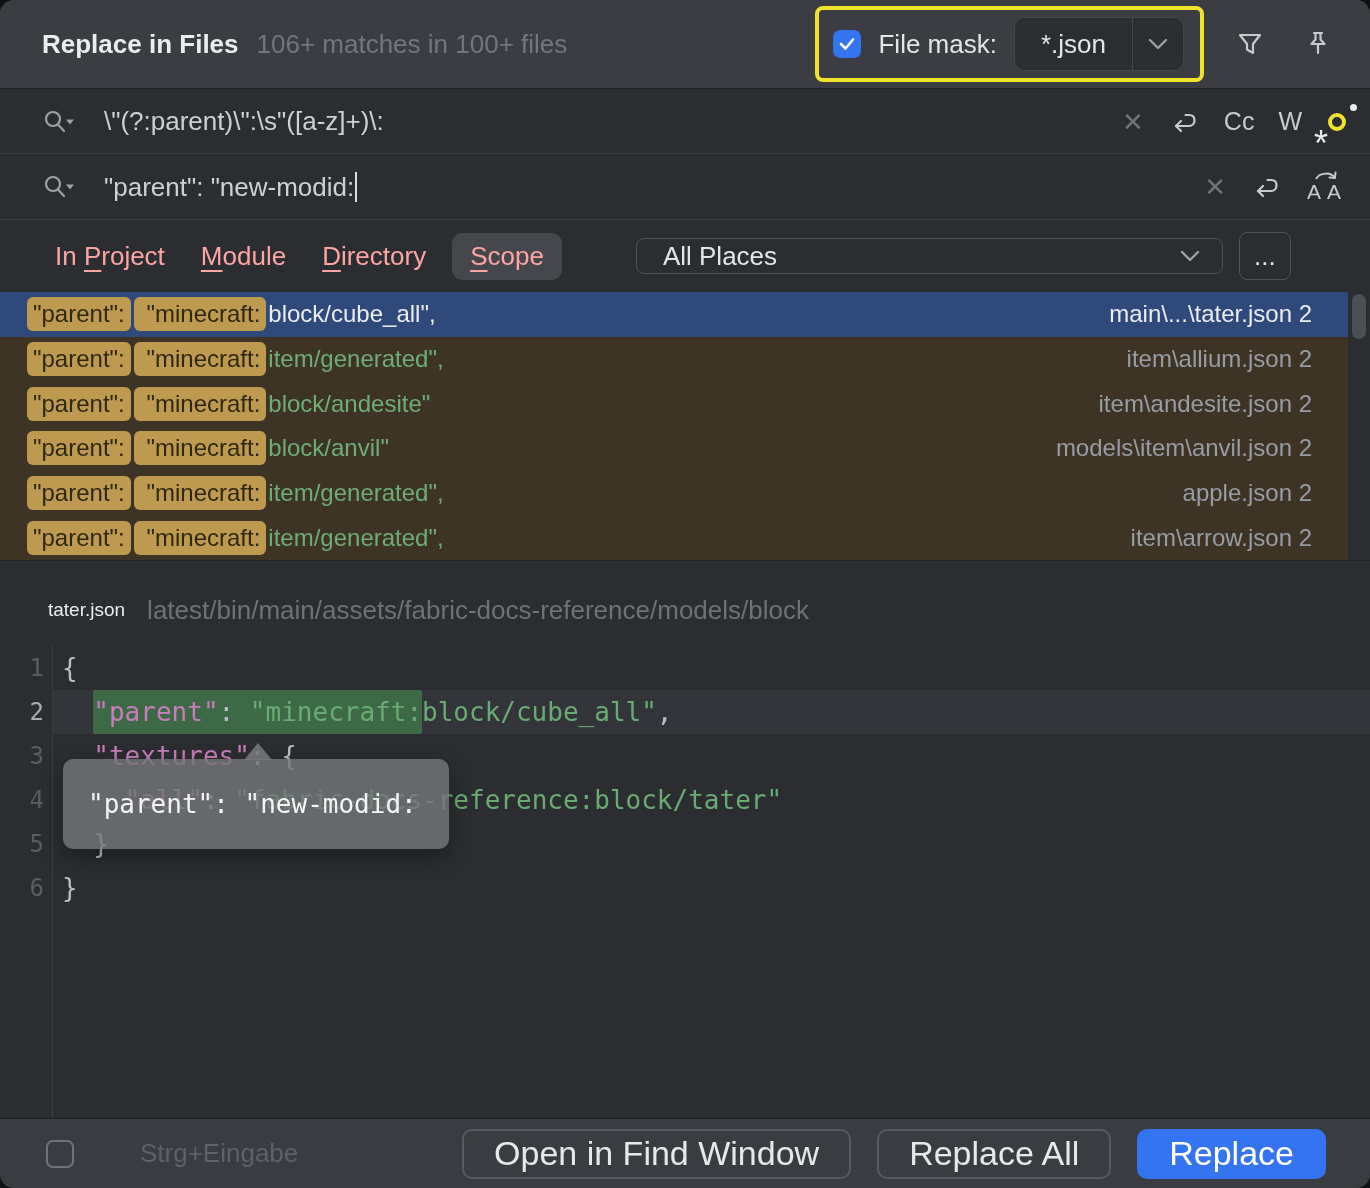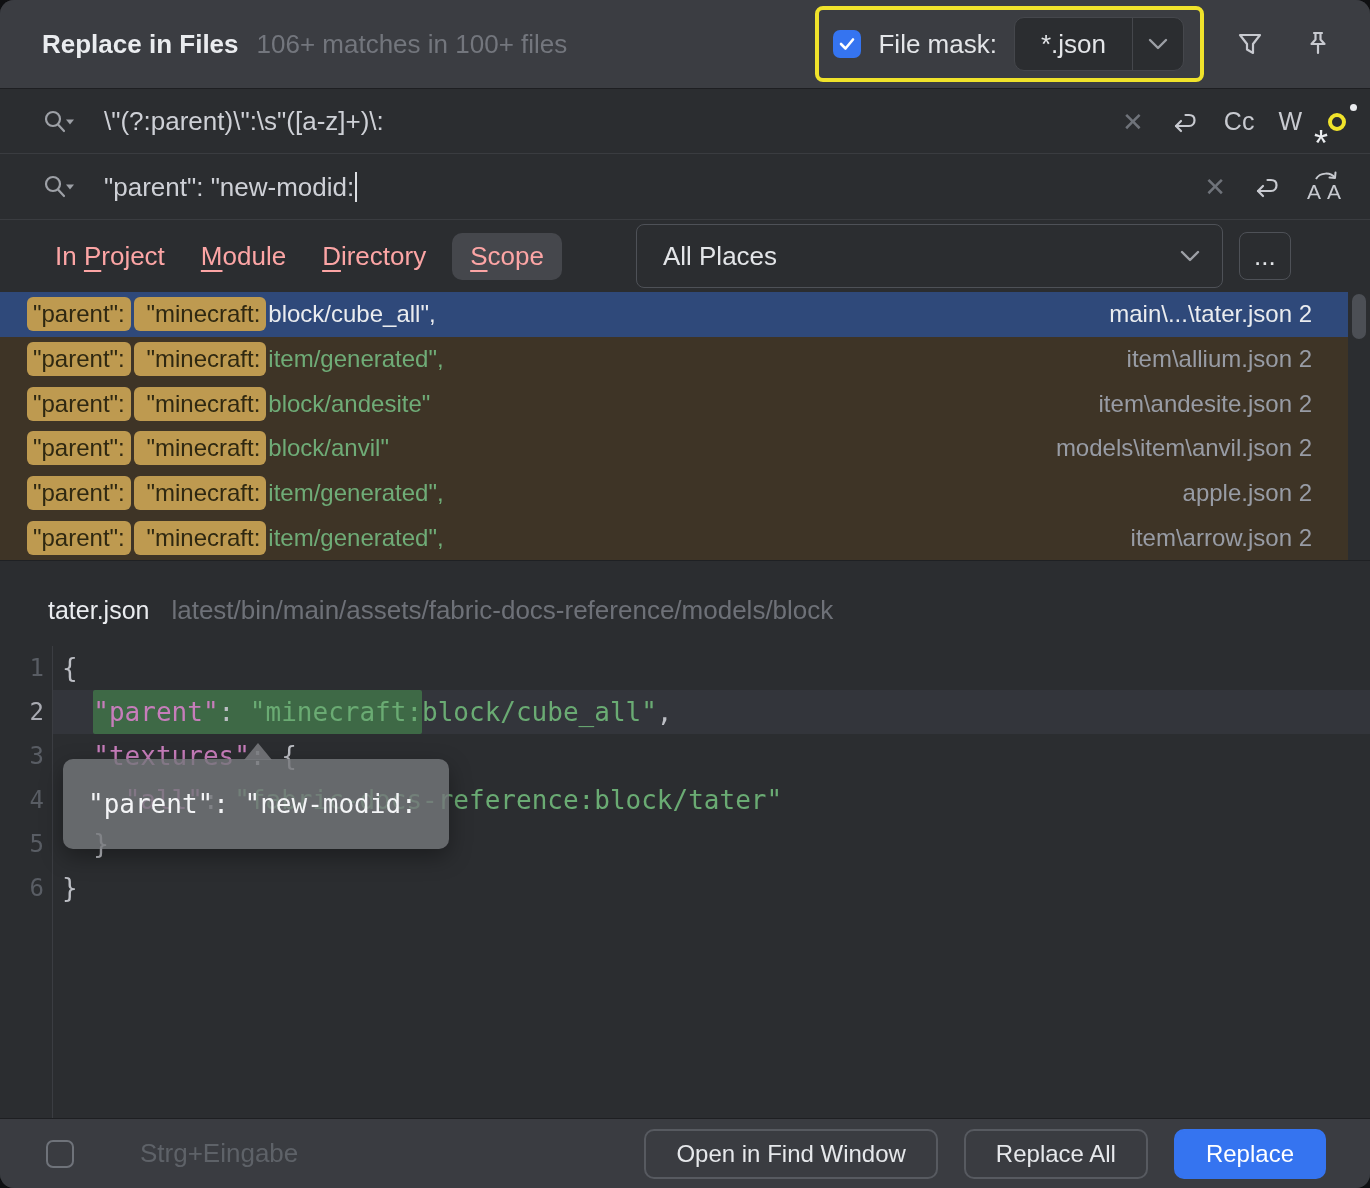--- a/index.html
+++ b/index.html
@@ -40,21 +40,21 @@
   .regex-btn{width:52px;height:52px;background:#3D5C99;border-radius:10px;position:relative;}
   .regex-dot{position:absolute;left:13px;bottom:11px;width:7px;height:7px;border-radius:50%;background:#EAECEF;}
   .regex-star{position:absolute;right:9px;top:1px;font-size:36px;color:#EAECEF;}
   .caret{display:inline-block;width:2px;height:30px;background:#DCDEE2;vertical-align:-6px;margin-left:1px;}
 
   
   .scope-row{height:72px;flex:none;display:flex;align-items:center;padding:0 26px 0 55px;background:#2B2D30;}
   .tab{font-size:26px;color:#fca5a5;white-space:nowrap;margin-right:36px;}
   .tab u{text-underline-offset:5px;text-decoration-thickness:2px;}
   .tab.selected{background:#45474C;border-radius:10px;padding:8px 18px;margin-left:-10px;margin-right:26px;}
-  .scope-dd{width:587px;height:64px;box-sizing:border-box;border:1px solid #4E5157;border-radius:8px;
+  .scope-dd{width:587px;height:36px;box-sizing:border-box;border:1px solid #4E5157;border-radius:8px;
     display:flex;align-items:center;padding:0 20px 0 26px;margin-left:48px;flex:none;}
   .scope-dd-value{font-size:26px;color:#E3E5E8;}
   .scope-dd svg{margin-left:auto;}
   .more-btn{width:52px;height:48px;box-sizing:border-box;border:1px solid #4E5157;border-radius:8px;
     display:flex;align-items:center;justify-content:center;font-size:26px;color:#E3E5E8;margin-left:16px;}
 
   
   .results{height:268px;flex:none;position:relative;border-bottom:1px solid #1F2124;}
   .results-list{display:flex;flex-direction:column;height:100%;margin-right:22px;}
   .result-row{flex:1;display:flex;align-items:center;padding:0 36px 0 27px;background:#3E3426;font-size:24px;}
@@ -63,21 +63,21 @@
   .chunk.first{margin-right:3px;}
   .rest{color:#6FAC77;white-space:pre;margin-left:2px;}
   .result-row.selected .rest{color:#EAECEF;}
   .file{margin-left:auto;color:#989CA5;white-space:pre;}
   .result-row.selected .file{color:#EAECEF;text-align:center;}
   .scrollthumb{position:absolute;right:4px;top:2px;width:14px;height:45px;background:#4C4F55;border-radius:7px;}
   .results-spacer{height:13px;flex:none;background:#2B2D30;}
 
   
   .preview-header{height:72px;flex:none;display:flex;align-items:center;padding:0 26px 0 48px;gap:22px;background:#2B2D30;}
-  .pv-file{font-size:25px;color:#EAECEF;}
+  .pv-file{font-size:19px;color:#EAECEF;}
   .pv-path{font-size:26px;color:#6E7178;}
 
   
   .editor{flex:1;position:relative;font-family:"DejaVu Sans Mono",monospace;font-size:26px;background:#2B2D30;}
   .gutter-line{position:absolute;left:52px;top:0;bottom:0;width:1px;background:#3B3D42;}
   .code-line{position:relative;height:44px;display:flex;align-items:center;}
   .cl-strip{position:absolute;left:53px;right:0;top:0;bottom:0;background:#33353B;display:none;}
   .code-line.current .cl-strip{display:block;}
   .num{position:relative;width:44px;flex:none;text-align:right;color:#595D64;font-size:24px;z-index:1;}
   .code-line.current .num{color:#A9ABB2;}
@@ -94,21 +94,21 @@
   .tooltip-text{font-size:26px;color:#F3F4F6;white-space:pre;}
 
   
   .footer{height:70px;flex:none;background:#3A3C41;border-top:1px solid #1E1F22;
     display:flex;align-items:center;padding:0 44px 0 46px;box-sizing:border-box;}
   .footer-cb{width:28px;height:28px;box-sizing:border-box;border:2px solid #6F737A;border-radius:7px;flex:none;}
   .footer-label{font-size:26px;margin-left:22px;color:#E6E8EB;white-space:nowrap;}
   .hint{font-size:26px;color:#5E6268;margin-left:66px;white-space:nowrap;}
   .footer-buttons{margin-left:auto;display:flex;gap:26px;align-items:center;}
   .btn{height:50px;box-sizing:border-box;display:flex;align-items:center;padding:0 30px;
-    border:2px solid #575A60;border-radius:10px;font-size:24px;color:#E6E8EB;background:transparent;white-space:nowrap;}
+    border:2px solid #575A60;border-radius:10px;font-size:34px;color:#E6E8EB;background:transparent;white-space:nowrap;}
   .btn.primary{background:#3574F0;border-color:#3574F0;color:#FFFFFF;}
 </style>
 </head>
 <body>
 
 <div class="dialog">
 
   <div class="titlebar">
     <span class="title">Replace in Files</span>
     <span class="summary">106+ matches in 100+ files</span>

